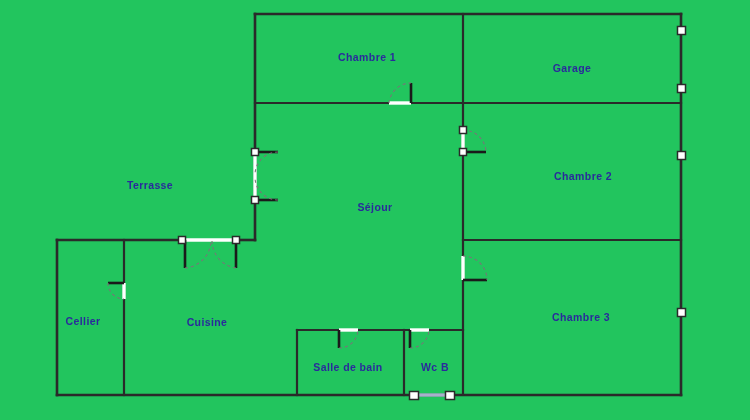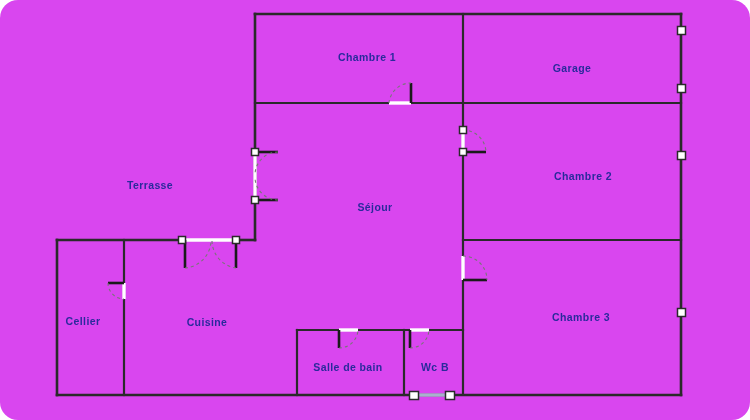--- a/index.html
+++ b/index.html
@@ -11,22 +11,21 @@
   body {
     width: 750px;
     height: 420px;
     font-family: "Liberation Sans", sans-serif;
     overflow: hidden;
   }
   #floorplan-root {
     position: relative;
     width: 750px;
     height: 420px;
-    background: #d946ef;
-    border-radius: 18px;
+    background: #22c55e;
   }
   svg.plan {
     display: block;
     width: 750px;
     height: 420px;
   }
   .wall {
     stroke: #2a2a2a;
     stroke-width: 2.6;
     stroke-linecap: square;

